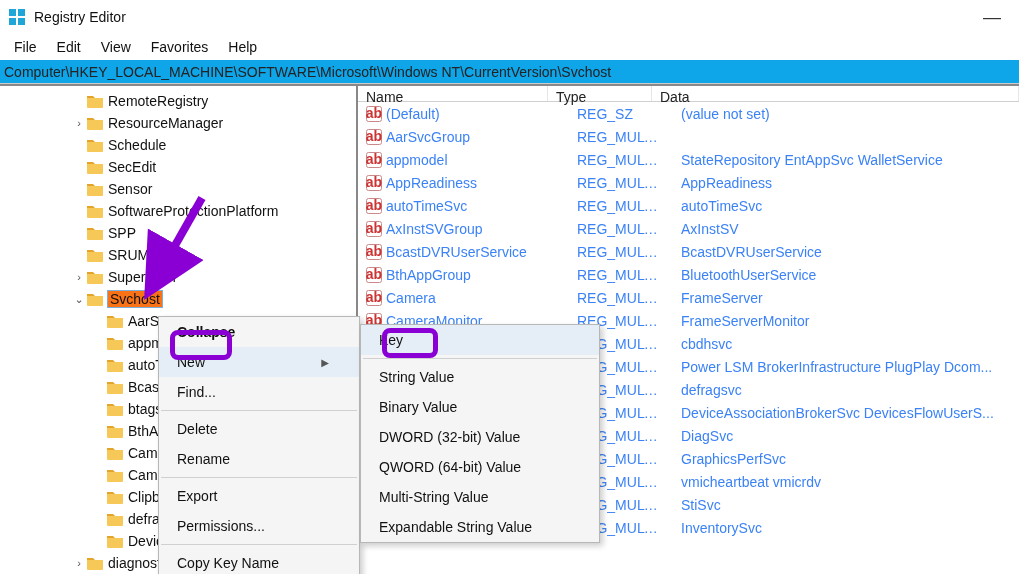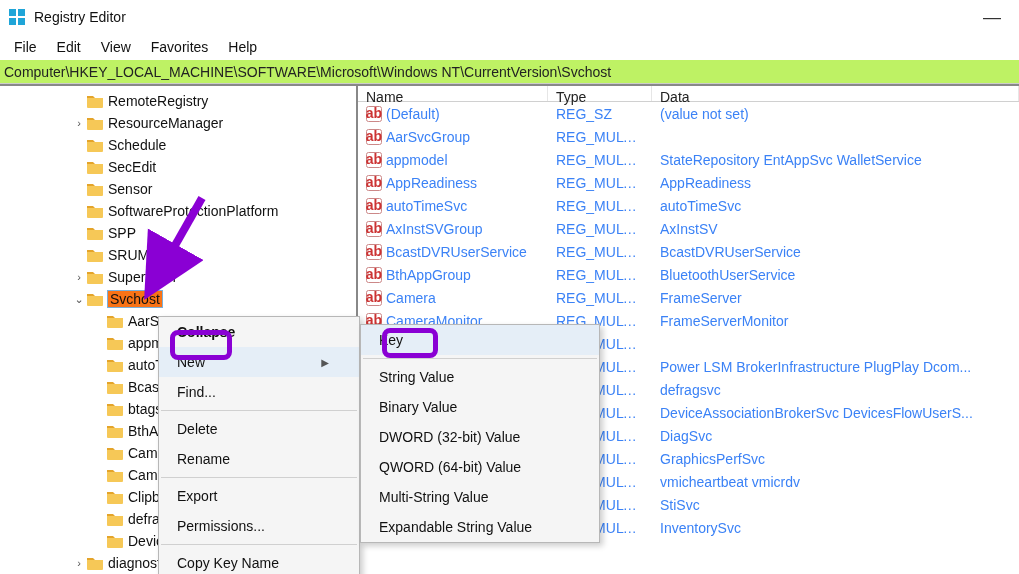--- a/index.html
+++ b/index.html
@@ -6,42 +6,42 @@
 body { width: 1019px; height: 574px; background: #fff; overflow: hidden; position: relative; }
 
 .title-bar { height: 34px; display: flex; align-items: center; padding: 0 8px; background: #fff; }
 .title-bar .app-icon { width: 18px; height: 18px; display: inline-flex; align-items: center; justify-content: center; margin-right: 8px; }
 .title-bar .title { font-size: 14px; color: #111; }
 .title-bar .min-btn { margin-left: auto; font-size: 18px; color: #333; padding: 2px 10px; }
 
 .menu-bar { height: 26px; display: flex; align-items: center; gap: 0; padding: 0 4px; background: #fff; }
 .menu-bar .mitem { padding: 2px 10px; color: #111; cursor: default; }
 
-.path-bar { height: 24px; display: flex; align-items: center; padding: 2px 4px; background: #bef264; border-bottom: 1px solid #ccc; }
+.path-bar { height: 24px; display: flex; align-items: center; padding: 2px 4px; background: #0ea5e9; border-bottom: 1px solid #ccc; }
 .path-bar .path { font-size: 14px; color: #222; white-space: nowrap; }
 
 .content { display: flex; height: calc(574px - 34px - 26px - 24px - 2px); border-top: 2px solid #888; }
 
 .tree-pane { width: 358px; border-right: 2px solid #888; overflow: hidden; padding-top: 4px; position: relative; }
 .tree-node { display: flex; align-items: center; height: 22px; cursor: default; }
 .tree-node .exp { width: 14px; text-align: center; color: #555; font-size: 11px; }
 .tree-node .folder-icon { width: 18px; height: 16px; margin-right: 4px; display: inline-flex; align-items: center; }
 .tree-node .label { color: #111; white-space: nowrap; }
 .tree-node.selected .label { background: #f97316; outline: 1px solid #7ab0db; padding: 0 2px; }
 
 .values-pane { flex: 1; overflow: hidden; position: relative; }
 .values-header { display: flex; height: 16px; border-bottom: 1px solid #d0d0d0; }
 .values-header .col { padding: 3px 8px; color: #222; border-right: 1px solid #e6e6e6; }
 .col-name { width: 190px; }
 .col-type { width: 104px; }
 .col-data { flex: 1; }
 .values-body .row { display: flex; height: 23px; align-items: center; }
 .values-body .cell { padding: 0 8px; overflow: hidden; text-overflow: ellipsis; white-space: nowrap; color: #3b82f6; }
 .values-body .cname { width: 190px; display: flex; align-items: center; gap: 4px; }
-.values-body .ctype { width: 104px; }
+.values-body .ctype { width: 104px; margin-left: 21px; }
 .values-body .cdata { flex: 1; }
 .val-icon { width: 16px; height: 16px; display: inline-flex; align-items: center; justify-content: center; }
 
 .context-menu { position: absolute; background: #f5f5f5; border: 1px solid #b7b7b7; box-shadow: 3px 3px 6px rgba(0,0,0,0.2); }
 .context-menu .cm-item { height: 30px; display: flex; align-items: center; padding: 0 30px 0 18px; color: #111; cursor: default; white-space: nowrap; }
 .context-menu .cm-item.bold { font-weight: 700; }
 .context-menu .cm-item.hover { background: #e5eef7; }
 .context-menu .cm-sep { height: 1px; background: #d0d0d0; margin: 3px 2px; }
 .context-menu .cm-arrow { margin-left: auto; color: #555; font-size: 10px; }
 
@@ -451,20 +451,21 @@
           <div class="cell cname">
             <span class="val-icon">
               <svg width="16" height="16" viewBox="0 0 16 16">
                 <rect x="0.5" y="0.5" width="15" height="15" rx="2" fill="#fff" stroke="#c88"></rect>
                 <text x="8" y="12" font-size="9" text-anchor="middle" fill="#c33" font-weight="bold">ab</text>
               </svg>
             </span>
             <span>ClipboardSvcGroup</span>
           </div>
           <div class="cell ctype">REG_MULTI_SZ</div>
+          <div class="cell cdata">cbdhsvc</div>
         </div>
         <div class="row">
           <div class="cell cname">
             <span class="val-icon">
               <svg width="16" height="16" viewBox="0 0 16 16">
                 <rect x="0.5" y="0.5" width="15" height="15" rx="2" fill="#fff" stroke="#c88"></rect>
                 <text x="8" y="12" font-size="9" text-anchor="middle" fill="#c33" font-weight="bold">ab</text>
               </svg>
             </span>
             <span>DcomLaunch</span>

